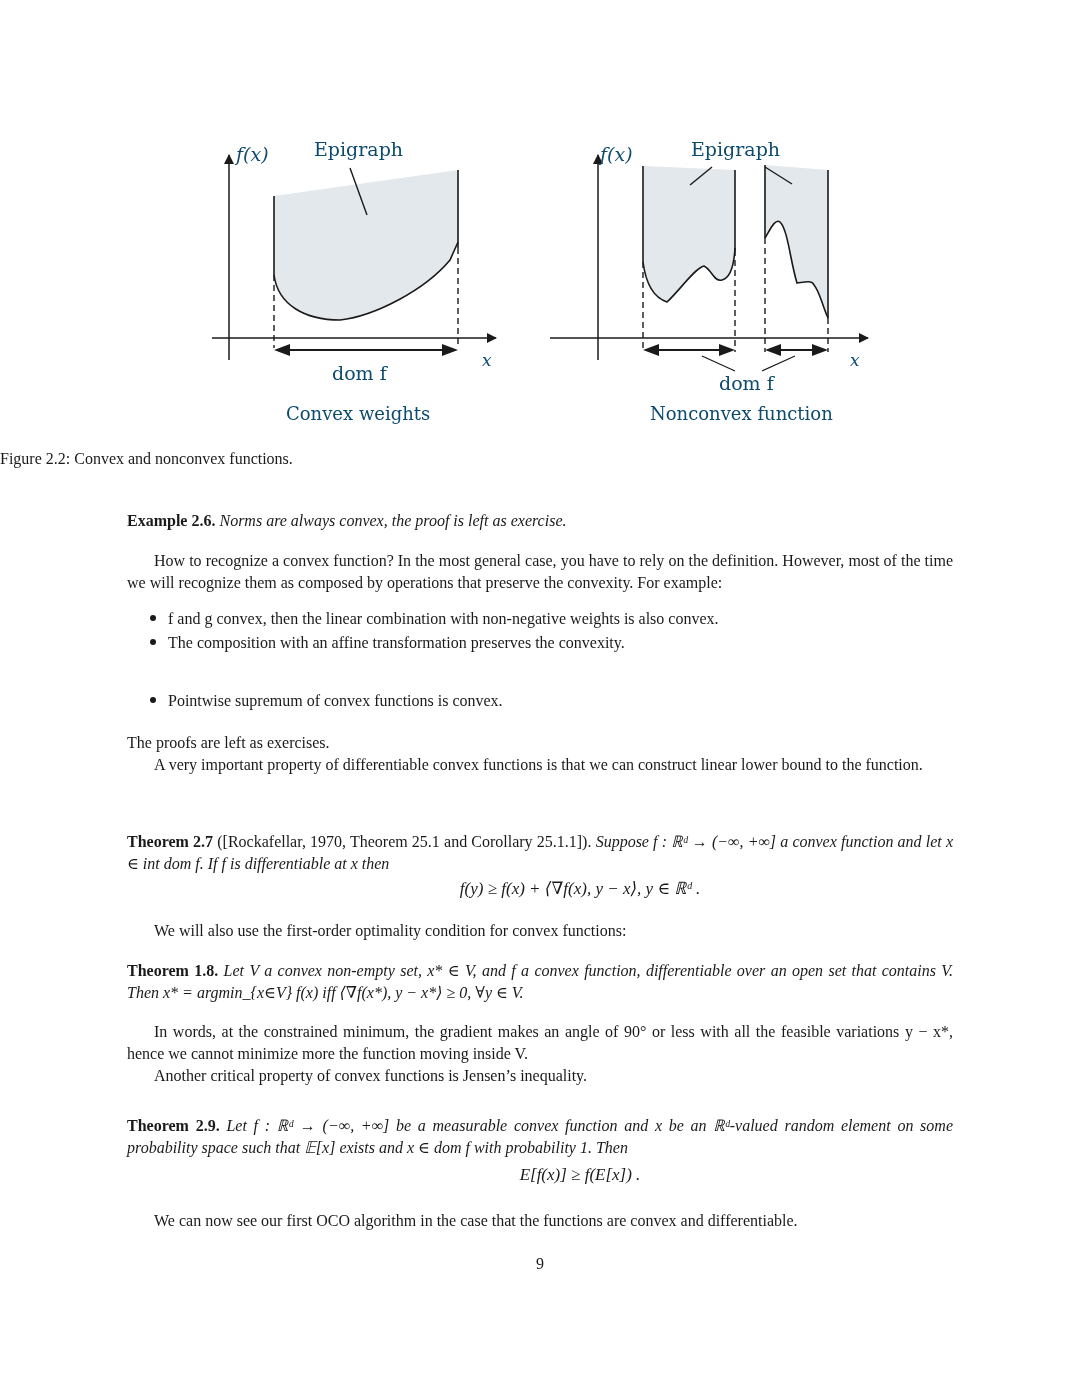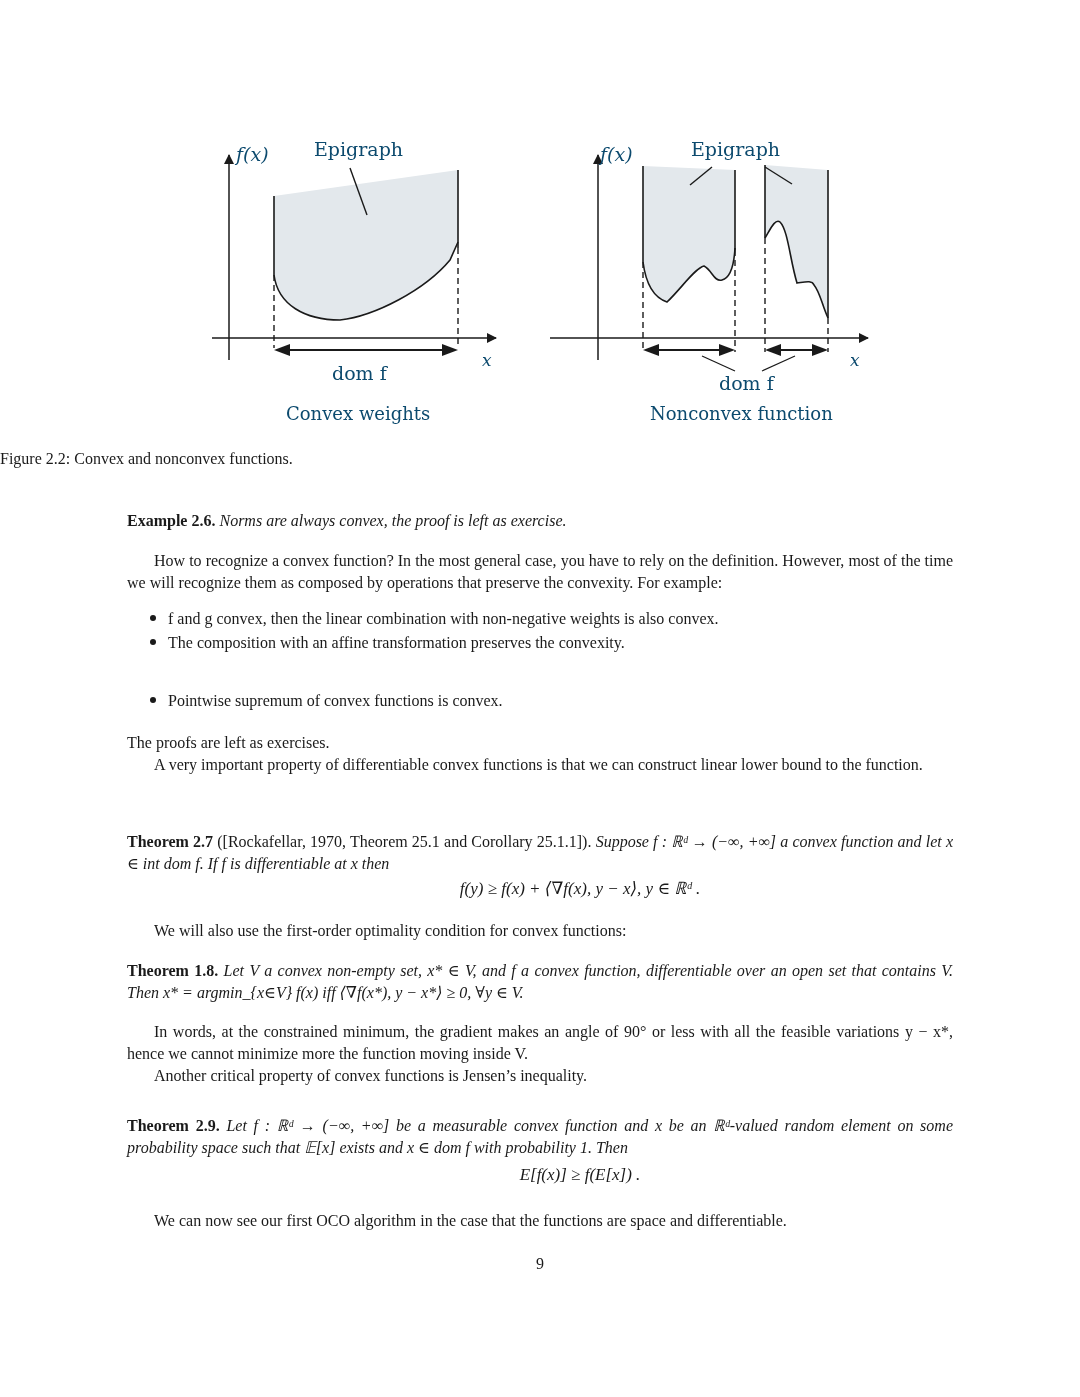--- a/index.html
+++ b/index.html
@@ -146,16 +146,16 @@
 
   <div class="block indent" style="top:1021px;">In words, at the constrained minimum, the gradient makes an angle of 90° or less with all the feasible variations y − x*, hence we cannot minimize more the function moving inside V.</div>
   <div class="block indent" style="top:1065px;">Another critical property of convex functions is Jensen’s inequality.</div>
 
   <div class="block" style="top:1104px;margin-top:11px;">
     <span class="bold">Theorem 2.9.</span>
     <span class="it">Let f : ℝᵈ → (−∞, +∞] be a measurable convex function and x be an ℝᵈ-valued random element on some probability space such that 𝔼[x] exists and x ∈ dom f with probability 1. Then</span>
   </div>
   <div class="eq" style="top:1165px;">E[f(x)] ≥ f(E[x]) .</div>
 
-  <div class="block indent" style="top:1210px;">We can now see our first OCO algorithm in the case that the functions are space and differentiable.</div>
+  <div class="block indent" style="top:1210px;">We can now see our first OCO algorithm in the case that the functions are convex and differentiable.</div>
 
   <div class="pagenum">9</div>
 </div>
 
 </body></html>

